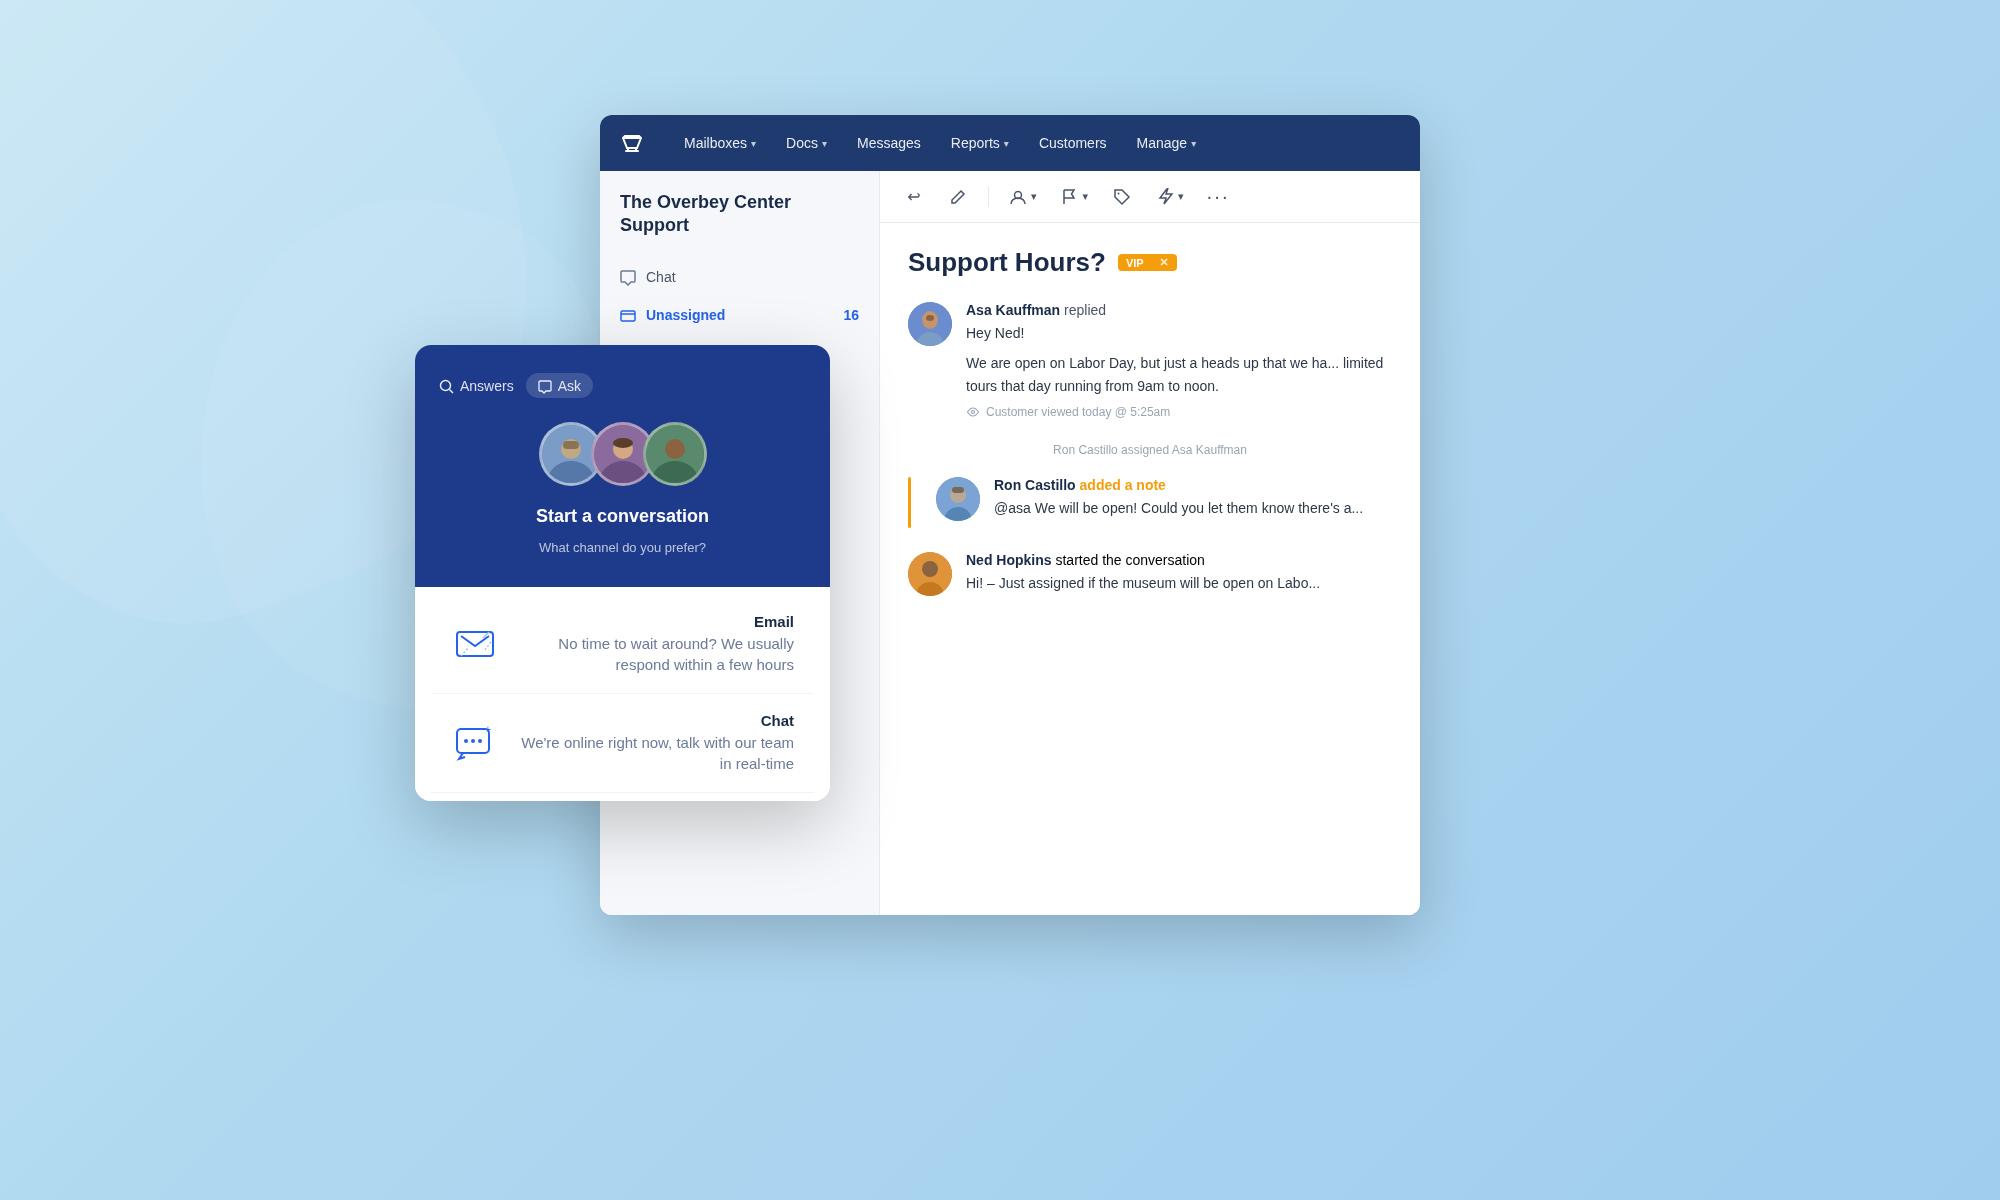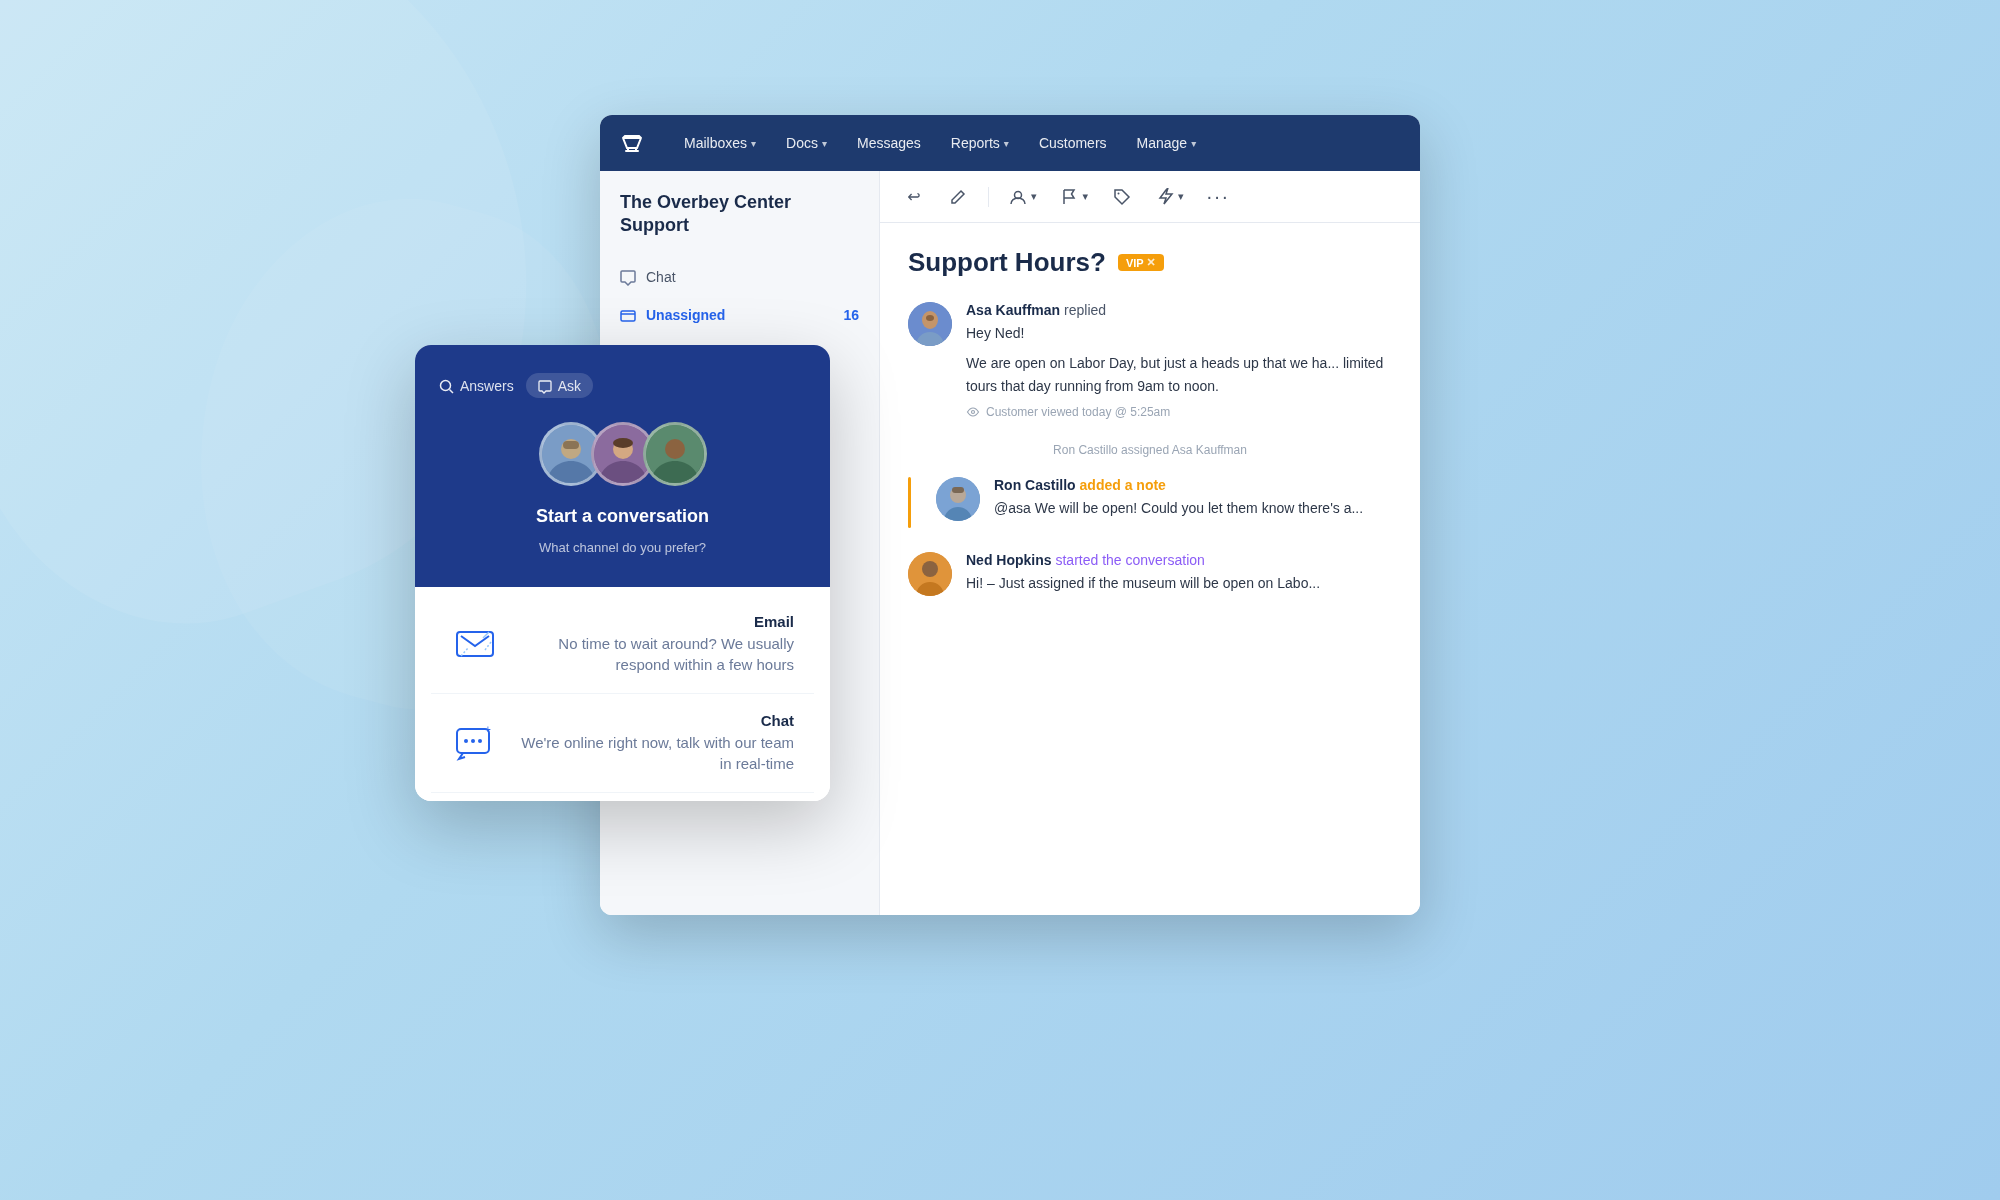--- a/index.html
+++ b/index.html
@@ -186,21 +186,21 @@
     }
     .vip-badge {
       background: #f59e0b;
       color: white;
       font-size: 11px;
       font-weight: 700;
       padding: 2px 8px;
       border-radius: 4px;
       display: flex;
       align-items: center;
-      gap: 3px;
+      gap: 16px;
     }
     .vip-x {
       cursor: pointer;
       opacity: 0.8;
     }
 
     
     .message-item {
       display: flex;
       gap: 14px;
@@ -235,21 +235,21 @@
     .message-action {
       color: #4a5568;
       font-weight: 400;
     }
     .message-action.note {
       color: #f59e0b;
       font-weight: 600;
       margin-top: 11px;
     }
     .message-action.started {
-      color: #8b5cf6;
+      color: #000000;
       font-weight: 400;
     }
     .message-text {
       font-size: 14px;
       color: #2d3748;
       line-height: 1.6;
       margin-bottom: 8px;
     }
     .message-meta {
       display: flex;

